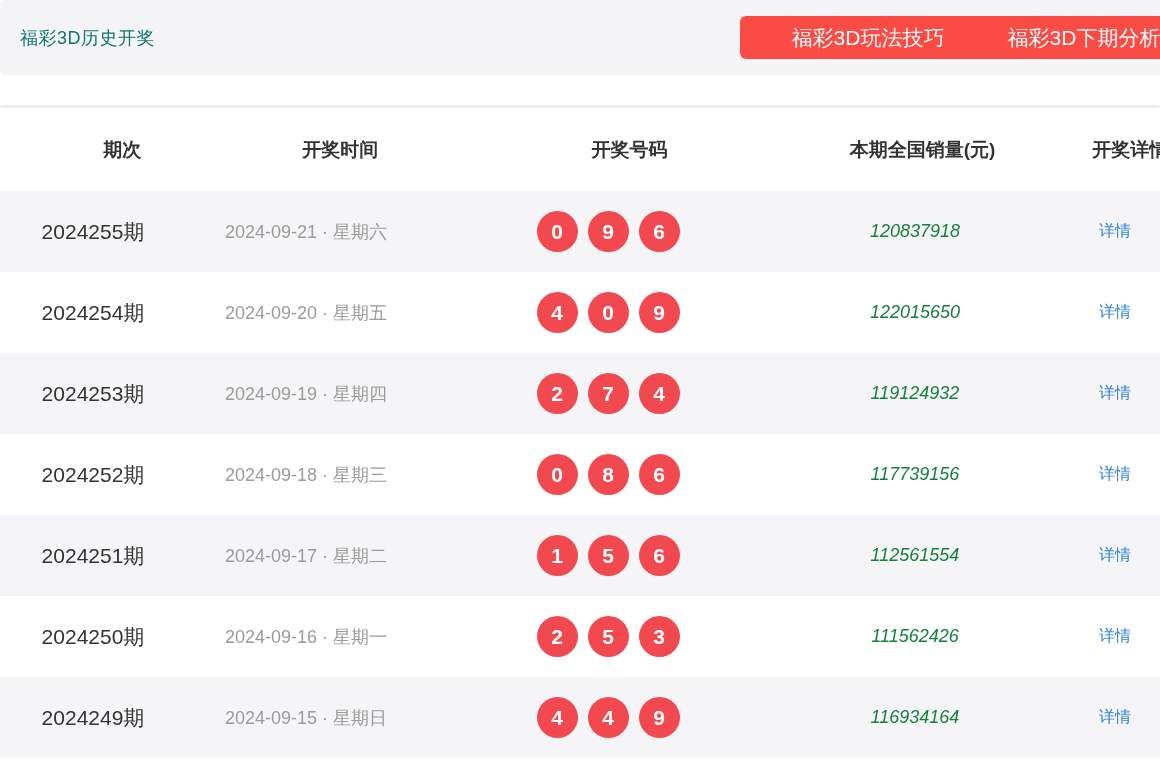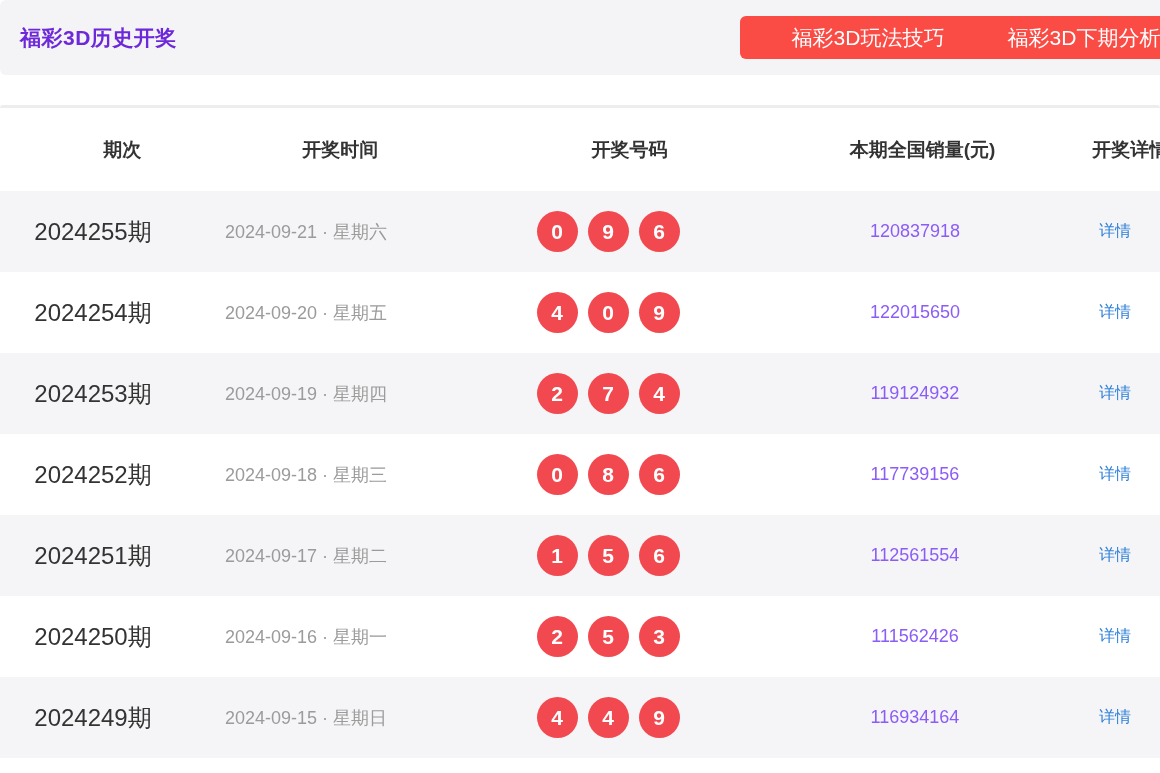--- a/index.html
+++ b/index.html
@@ -3,44 +3,44 @@
 <meta charset="utf-8">
 <style>
   * { margin:0; padding:0; box-sizing:border-box; }
   html,body { width:1160px; height:773px; overflow:hidden; background:#fff;
     font-family:"Liberation Sans","DejaVu Sans",sans-serif; }
   .page { width:1190px; }
 
   
   .topbar { position:relative; height:75px; background:#f4f4f6; border-radius:6px; }
   .page-title { position:absolute; left:20px; top:50%; transform:translateY(-50%);
-    font-size:21px; font-weight:700; color:#6d28d9; letter-spacing:0.5px; }
+    font-size:18px; font-weight:400; color:#0f766e; letter-spacing:0.5px; }
   .red-btn { position:absolute; top:16px; height:43px; border:none; cursor:pointer;
     background:#fa4b45; color:#ffffff; font-size:21px; border-radius:6px;
     font-family:inherit; display:flex; align-items:center; justify-content:center; }
   .btn1 { left:740px; width:256px; }
   .btn2 { left:976px; width:216px; }
 
   
   .card-top-line { margin-top:30px; height:3px; width:1160px; background:#ededee;
     border-radius:3px 3px 0 0; }
 
   
   .thead { display:flex; height:83px; align-items:center; }
   .th { font-size:19px; font-weight:700; color:#333;margin-left:48px; }
   .cell { display:flex; align-items:center; justify-content:center; }
   .c1 { width:186px; } .c2 { width:240px; } .c3 { width:364px; }
   .c4 { width:250px; } .c5 { width:150px; }
 
   .trow { display:flex; height:81px; background:#ffffff; }
   .trow.alt { background:#f5f5f7; }
 
-  .period { font-size:24px; color:#333; }
+  .period { font-size:21px; color:#333; }
   .date { font-size:18px; color:#9b9b9b; }
-  .sales { font-size:18px; color:#8b5cf6; }
+  .sales { font-size:18px; color:#15803d;font-style:italic; }
   .ball { width:41px; height:41px; border-radius:50%; background:#f1494f;
     color:#fff; font-size:21px; font-weight:700; display:flex; align-items:center;
     justify-content:center; margin:0 5px; }
   .detail-link { font-size:16px; color:#2e80d9; text-decoration:none; cursor:pointer; }
 </style>
 </head>
 <body>
 
 <div class="page">
 

